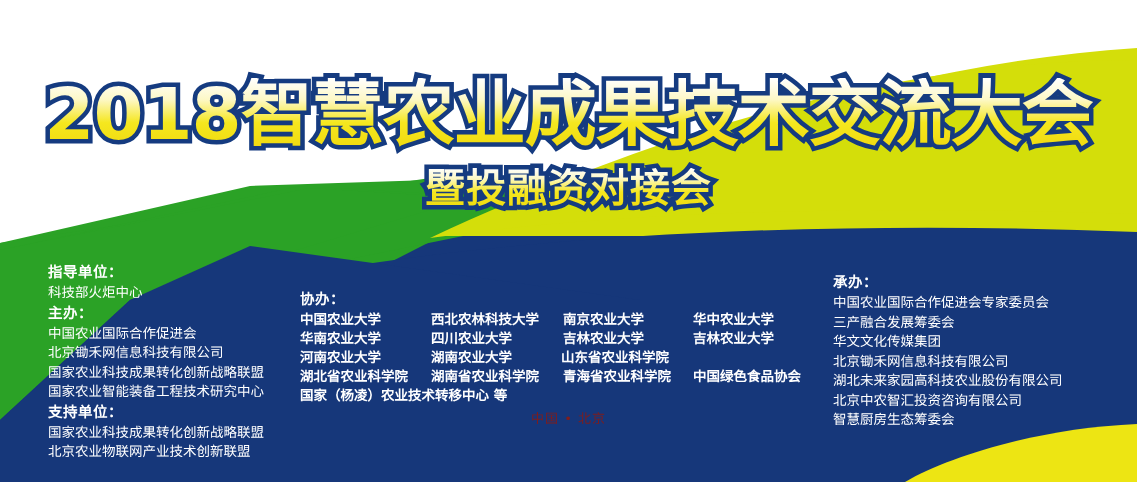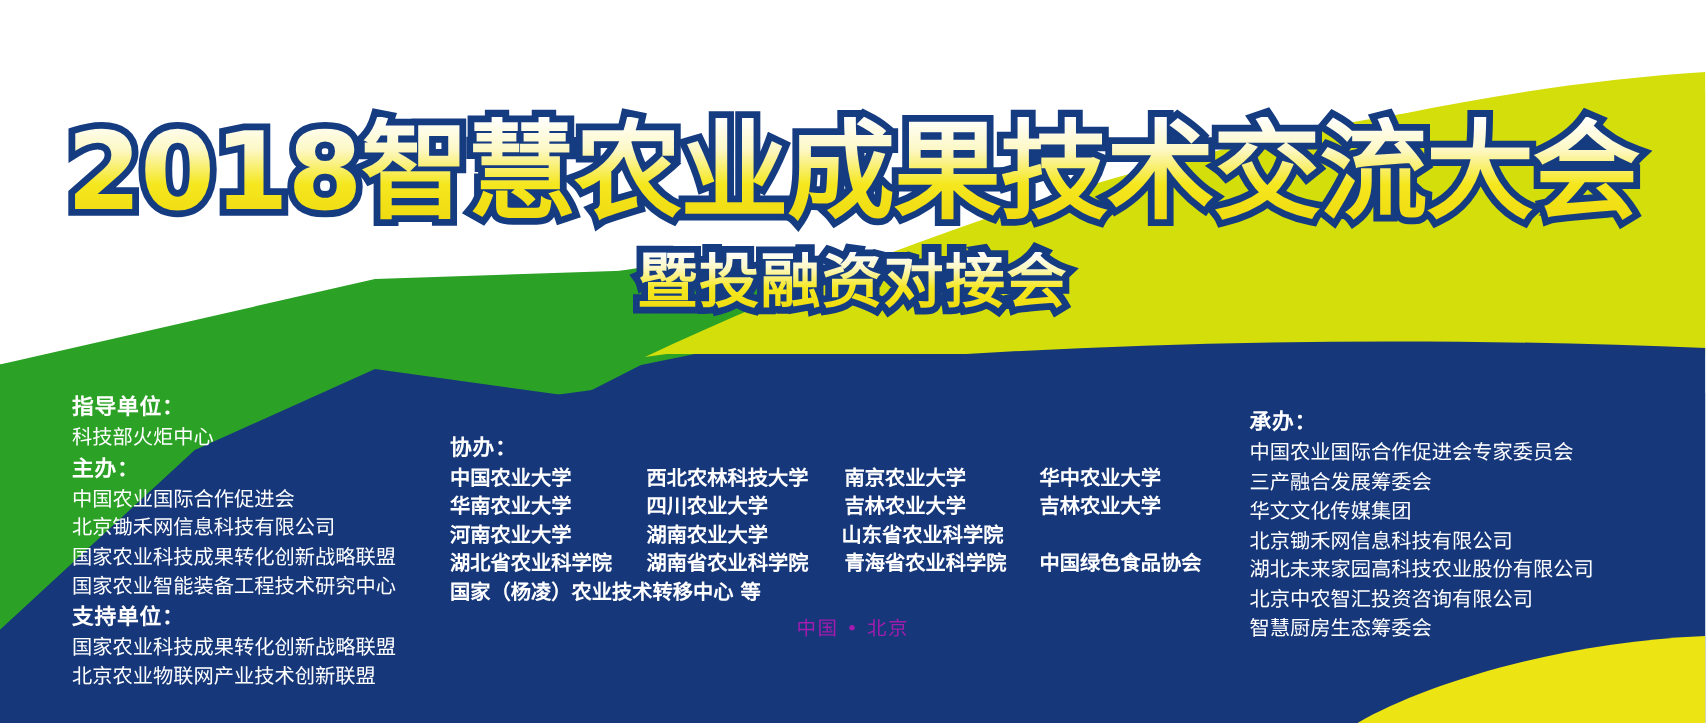--- a/index.html
+++ b/index.html
@@ -122,21 +122,21 @@
   .c2{ width:132px; }
   .c3{ width:130px; }
   .c4{ width:auto; }
 
   #location{
     position:absolute;
     left:0;
     top:408px;
     width:1137px;
     text-align:center;
-    color:#a21caf;
+    color:#7f1d1d;
     font-size:13px;
     letter-spacing:1px;
     font-weight:normal;
   }
 </style>
 </head>
 <body>
 
 <div id="banner">
 

